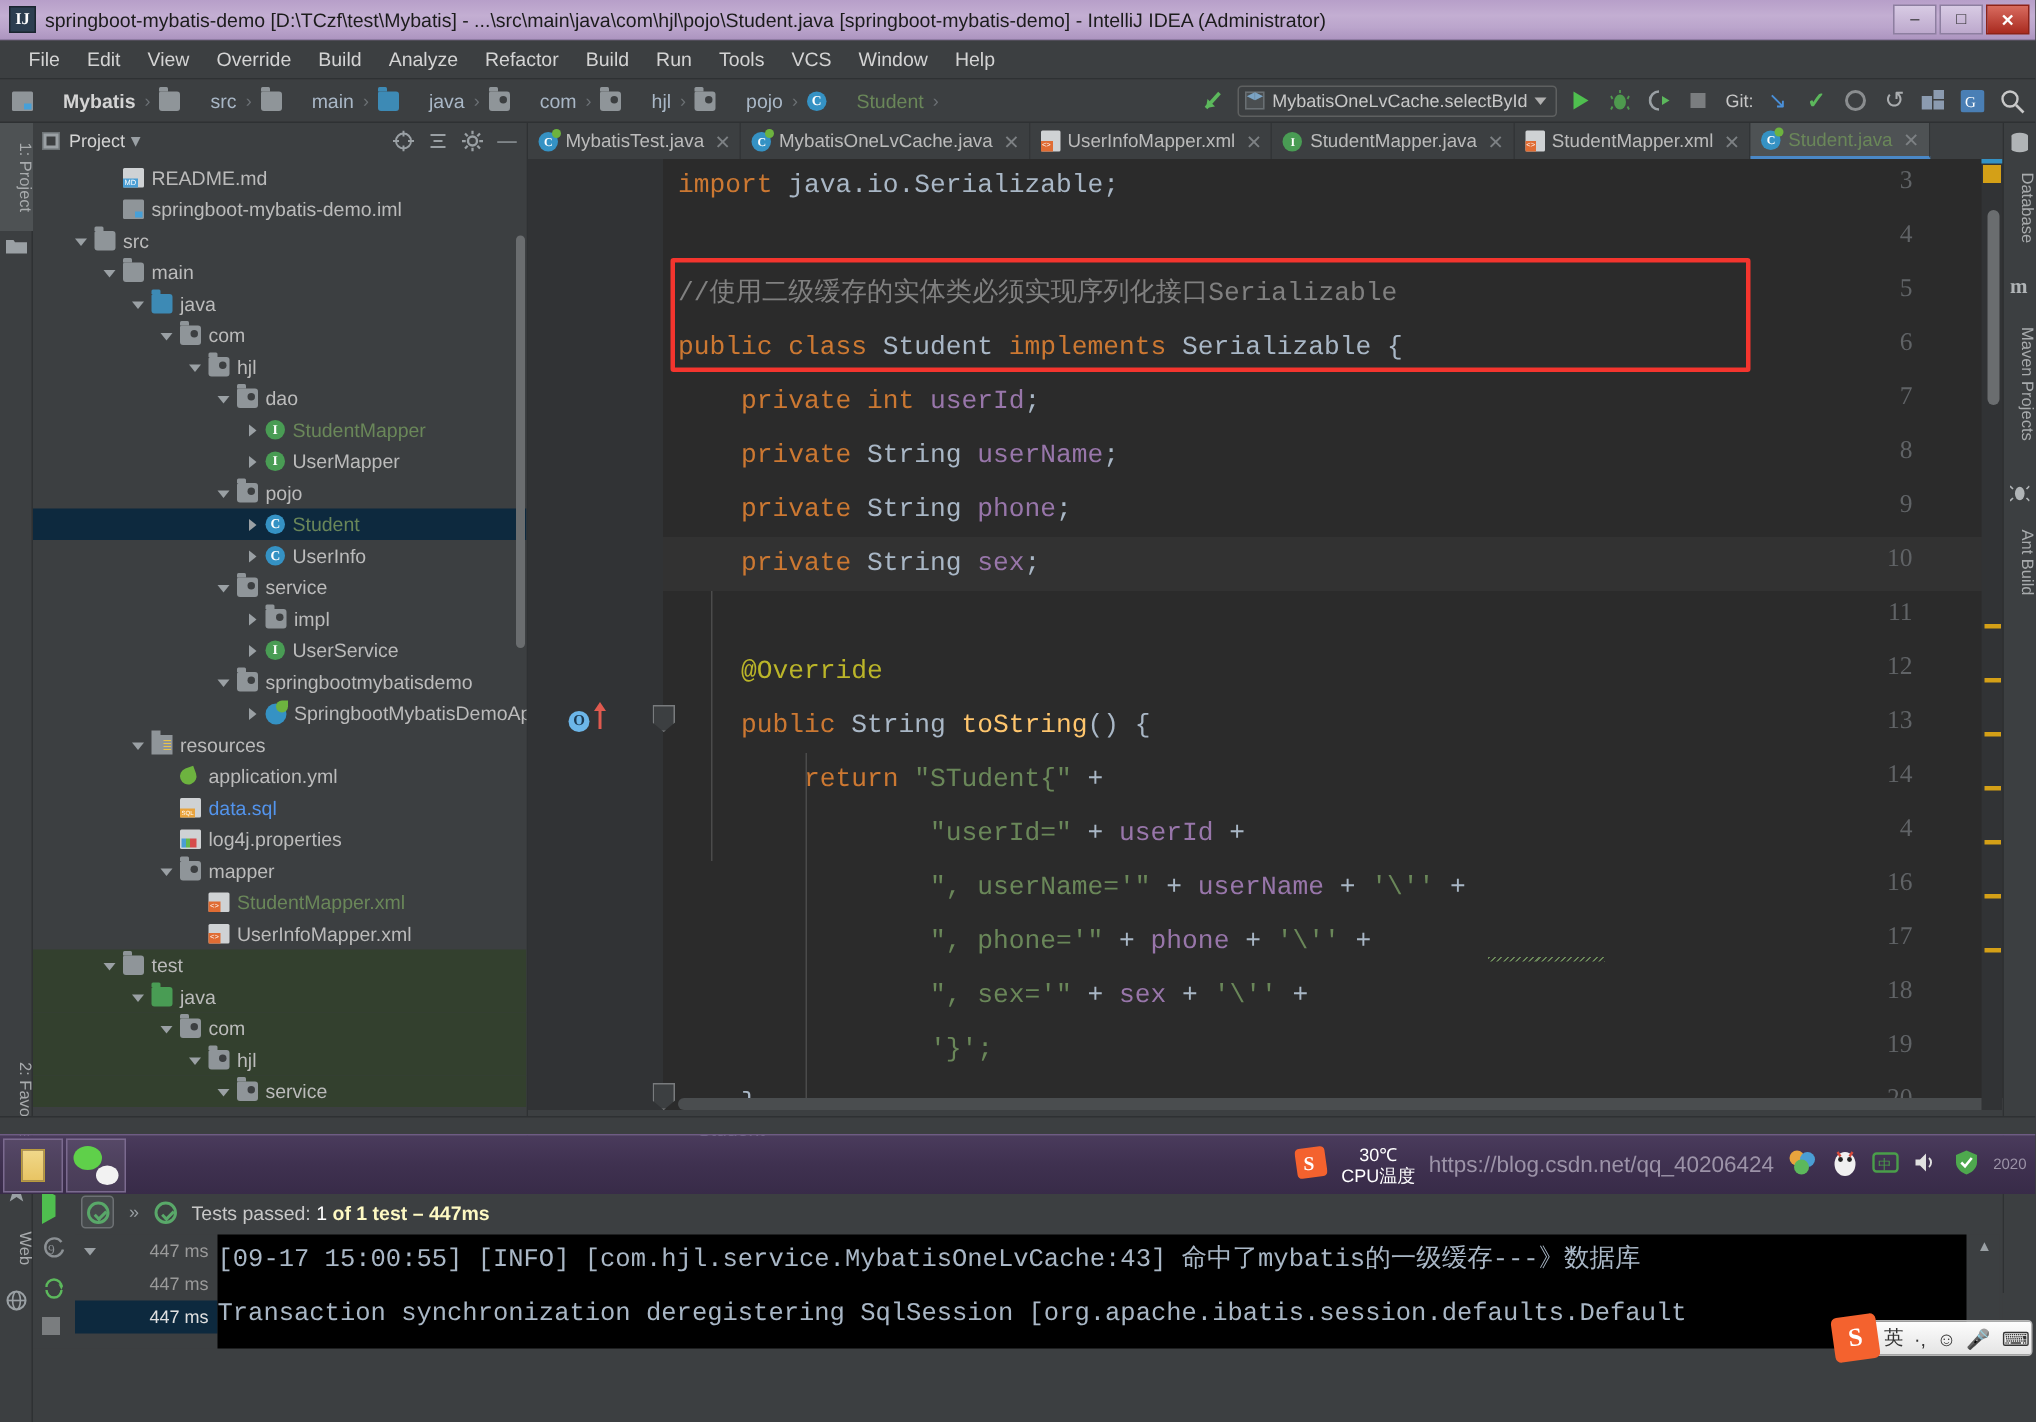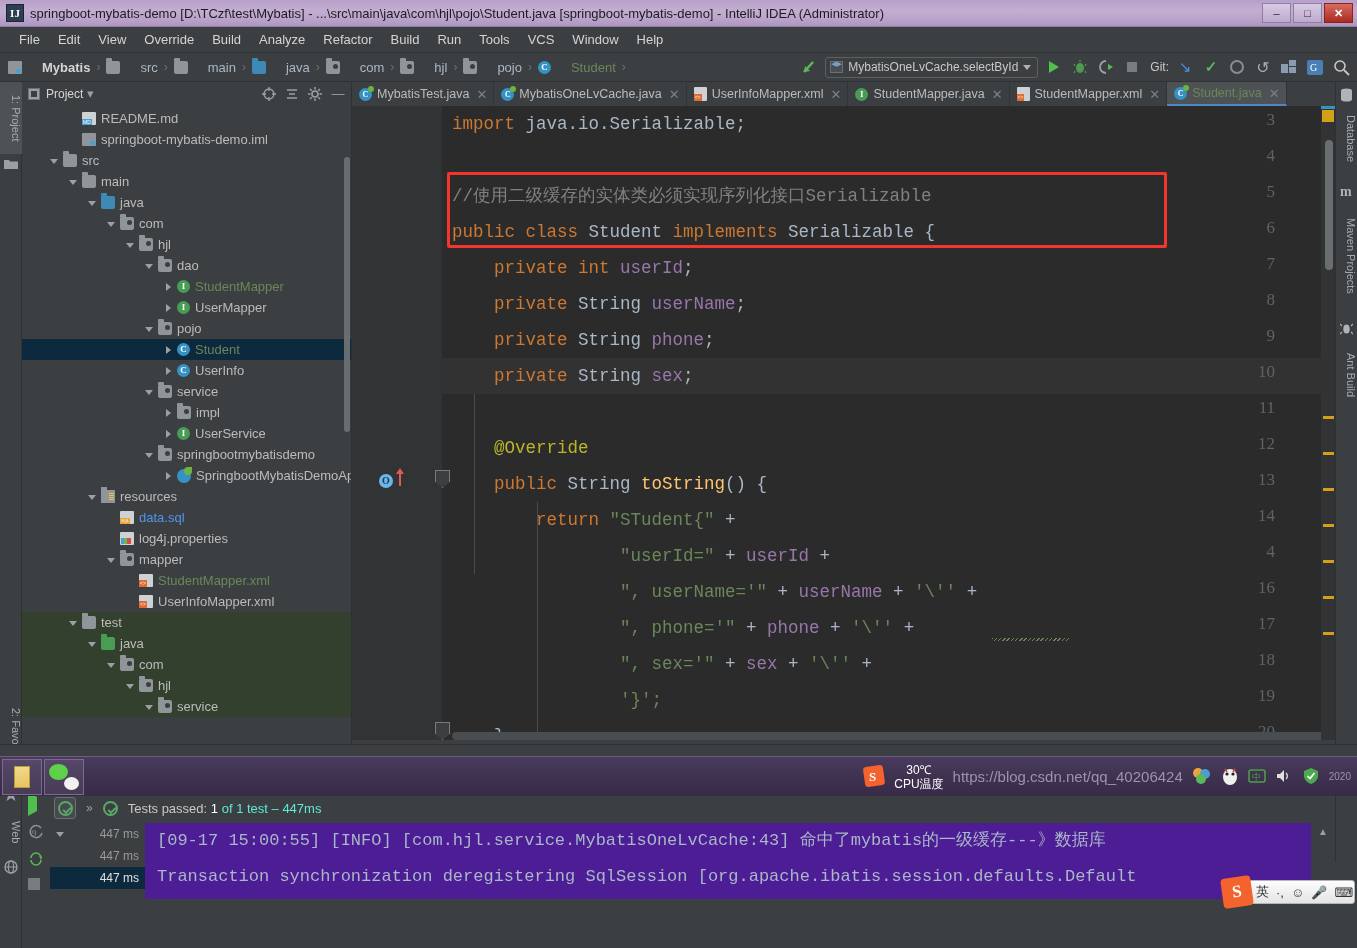--- a/index.html
+++ b/index.html
@@ -373,38 +373,38 @@
     width: 15px; height: 15px; border-radius: 50%; border: 2px solid #59a869;
     position: relative;
   }
   .circle-chk::after {
     content: ""; position: absolute; left: 3px; top: 4px; width: 6px; height: 3px;
     border-left: 2px solid #59a869; border-bottom: 2px solid #59a869;
     transform: rotate(-45deg);
   }
   .status-text { font-size: 13px; color: #c8c8c8; }
   .status-text .num { color: #ffffff; }
-  .status-text .dim { color: #5eead4; }
+  .status-text .dim { color: #fef9c3; font-weight: bold; }
   .dbl-chev { color: #9aa0a4; font-size: 12px; }
   .tree-times {
     position: absolute; left: 28px; top: 30px; width: 95px; height: 76px;
     background: #3c3f41; font-size: 12px;
   }
   .tt-row { display: flex; align-items: center; height: 22px; justify-content: flex-end; padding-right: 6px; color: #9a9a9a; }
   .tt-row.sel { background: #0d293e; color: #e0e0e0; }
   .tt-arrow {
     margin-right: auto; margin-left: 6px; width: 0; height: 0;
     border-left: 4px solid transparent; border-right: 4px solid transparent;
     border-top: 5px solid #9aa0a4;
   }
   .console {
     position: absolute; left: 123px; top: 30px; right: 24px; height: 76px;
-    background: #4c1d95; font-family: "Liberation Mono", monospace;
+    background: #000000; font-family: "Liberation Mono", monospace;
     font-size: 17px; line-height: 36px; color: #a9b7c6; white-space: pre;
-    padding-left: 12px; overflow: hidden;
+    overflow: hidden;
   }
   .console-scroll {
     position: absolute; right: 2px; top: 30px; width: 20px; height: 76px;
     background: #3c3f41; display: flex; flex-direction: column; align-items: center;
     justify-content: space-between; padding: 3px 0;
   }
   .cs-arrow { color: #9aa0a4; font-size: 10px; }
 
   
   .taskbar {
@@ -786,20 +786,26 @@
         </div>
         <div class="trow">
           <span class="tw" style="width:63px"></span>
           <span class="arrow down"></span>
           <span class="ico resfolder"></span>
           <span class="tlabel">resources</span>
         </div>
         <div class="trow">
           <span class="tw" style="width:82px"></span>
           <span class="arrow"></span>
+          <span class="ico yml"></span>
+          <span class="tlabel">application.yml</span>
+        </div>
+        <div class="trow">
+          <span class="tw" style="width:82px"></span>
+          <span class="arrow"></span>
           <span class="ico sql"></span>
           <span class="tlabel blue">data.sql</span>
         </div>
         <div class="trow">
           <span class="tw" style="width:82px"></span>
           <span class="arrow"></span>
           <span class="ico props"></span>
           <span class="tlabel">log4j.properties</span>
         </div>
         <div class="trow">

